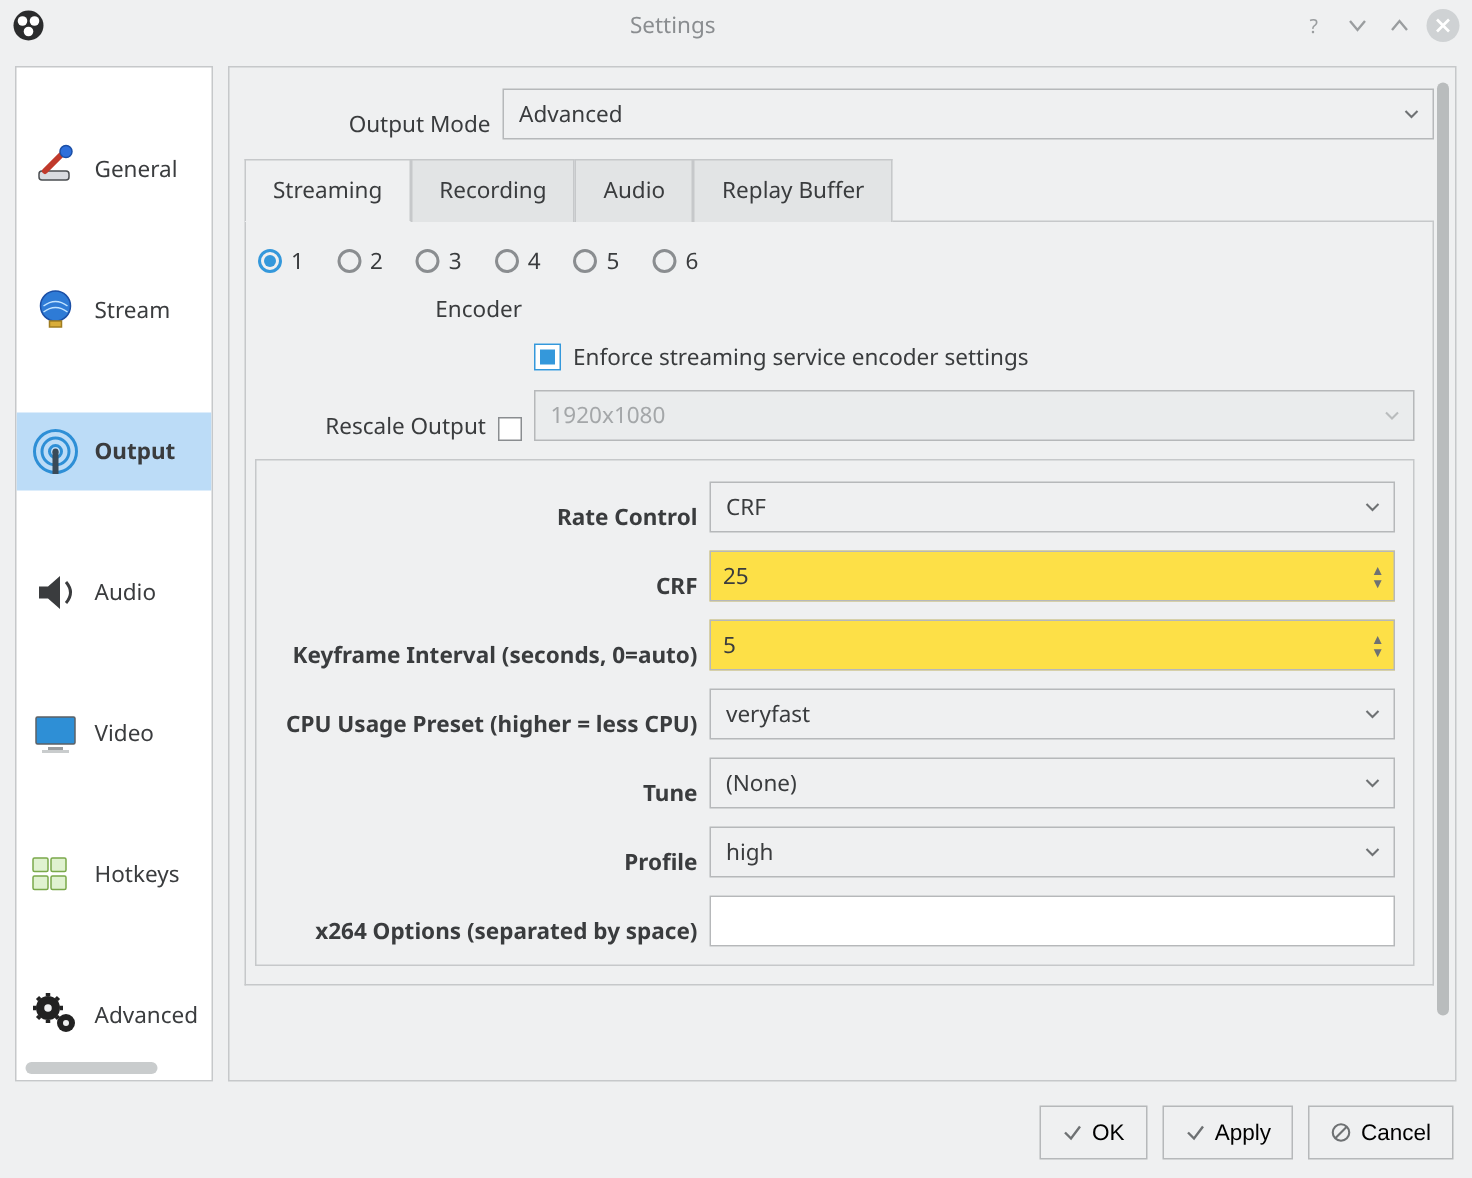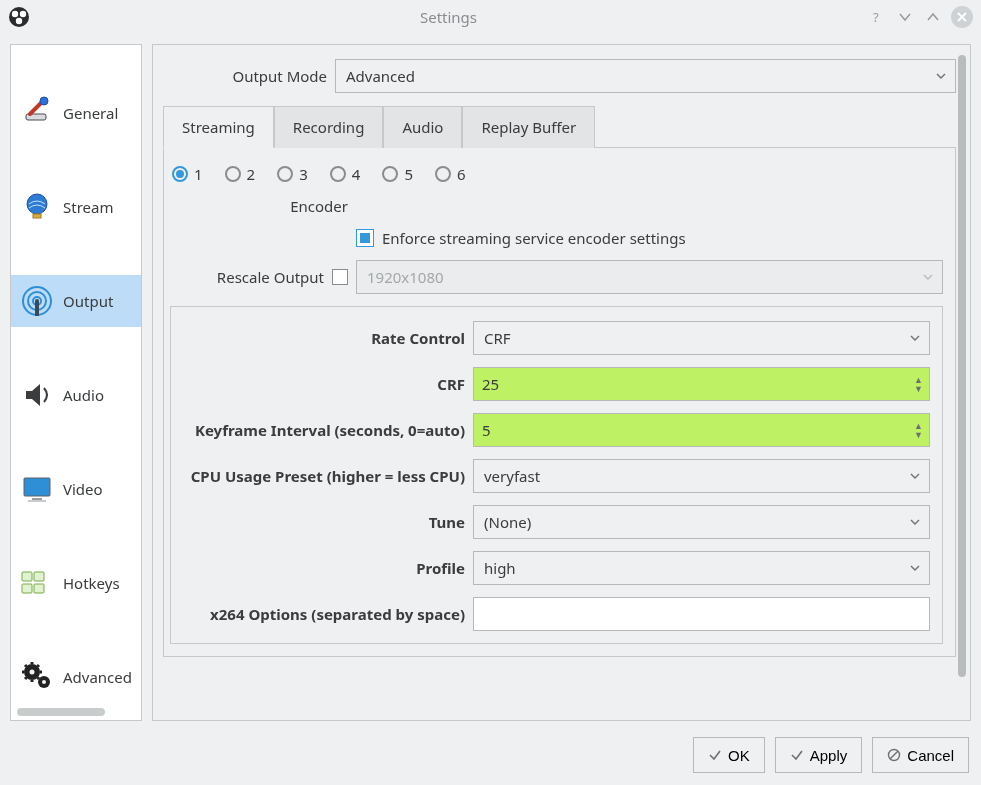--- a/index.html
+++ b/index.html
@@ -30,47 +30,47 @@
 .sidebar {
   width: 132px; background: #fff; border: 1px solid #c6c8ca;
   display: flex; flex-direction: column; overflow: hidden;
 }
 .side-item {
   display: flex; align-items: center; gap: 8px;
   height: 52px; padding: 0 8px; cursor: pointer;
   font-size: 15px; color: #3a3c3e; margin-top: 42px;
 }
 .side-item .icn { width: 36px; height: 36px; display: flex; align-items: center; justify-content: center; }
-.side-item.selected { background: #bcdcf7; }
+.side-item.selected { background: #bcdcf7; font-weight: bold; }
 .side-scroll { height: 8px; margin-top: auto; margin-bottom: 4px; margin-left: 6px; margin-right: 36px; background: #c9cccd; border-radius: 4px; }
 
 .main {
   flex: 1; background: #eff0f1; border: 1px solid #c6c8ca;
   position: relative; display: flex; flex-direction: column; min-height: 0;
 }
 .main-inner { flex: 1; overflow: hidden; padding: 14px 14px 10px 10px; position: relative; }
 .main-scroll-track { position: absolute; right: 4px; top: 10px; bottom: 10px; width: 8px; }
 .main-scroll-thumb { position: absolute; top: 0; height: 95%; width: 8px; background: #b9bcbd; border-radius: 4px; }
 
-.row { display: flex; align-items: center; margin-bottom: 12px; }
+.row { display: flex; align-items: flex-end; margin-bottom: 12px; }
 .row .lbl { text-align: right; padding-right: 8px; font-size: 15px; color: #3a3c3e; }
 .lbl-w1 { width: 172px; }
 
 .select {
   flex: 1; height: 34px; background: #eff0f1; border: 1px solid #b6b8ba;
   display: flex; align-items: center; padding: 0 10px; position: relative;
   font-size: 15px; color: #3a3c3e;
 }
 .select .chev { position: absolute; right: 8px; top: 50%; transform: translateY(-50%); color: #6e7173; }
 .input {
   flex: 1; height: 34px; background: #fff; border: 1px solid #b6b8ba;
   padding: 0 10px; font-size: 15px; color: #3a3c3e;
 }
 .spinner {
-  flex: 1; height: 34px; background: #bef264; border: 1px solid #b6b8ba;
+  flex: 1; height: 34px; background: #fde047; border: 1px solid #b6b8ba;
   display: flex; align-items: center; padding: 0 8px; position: relative;
   font-size: 15px;
 }
 .spinner .spin-arrows { position: absolute; right: 6px; display: flex; flex-direction: column; gap: 1px; color: #6e7173; font-size: 9px; line-height: 8px; }
 
 .tabs { display: flex; border-bottom: 1px solid #c6c8ca; }
 .tab {
   padding: 10px 18px; background: #e2e4e5; border: 1px solid #c6c8ca;
   border-bottom: none; margin-right: 0; font-size: 15px; cursor: pointer;
   position: relative; top: 1px;

